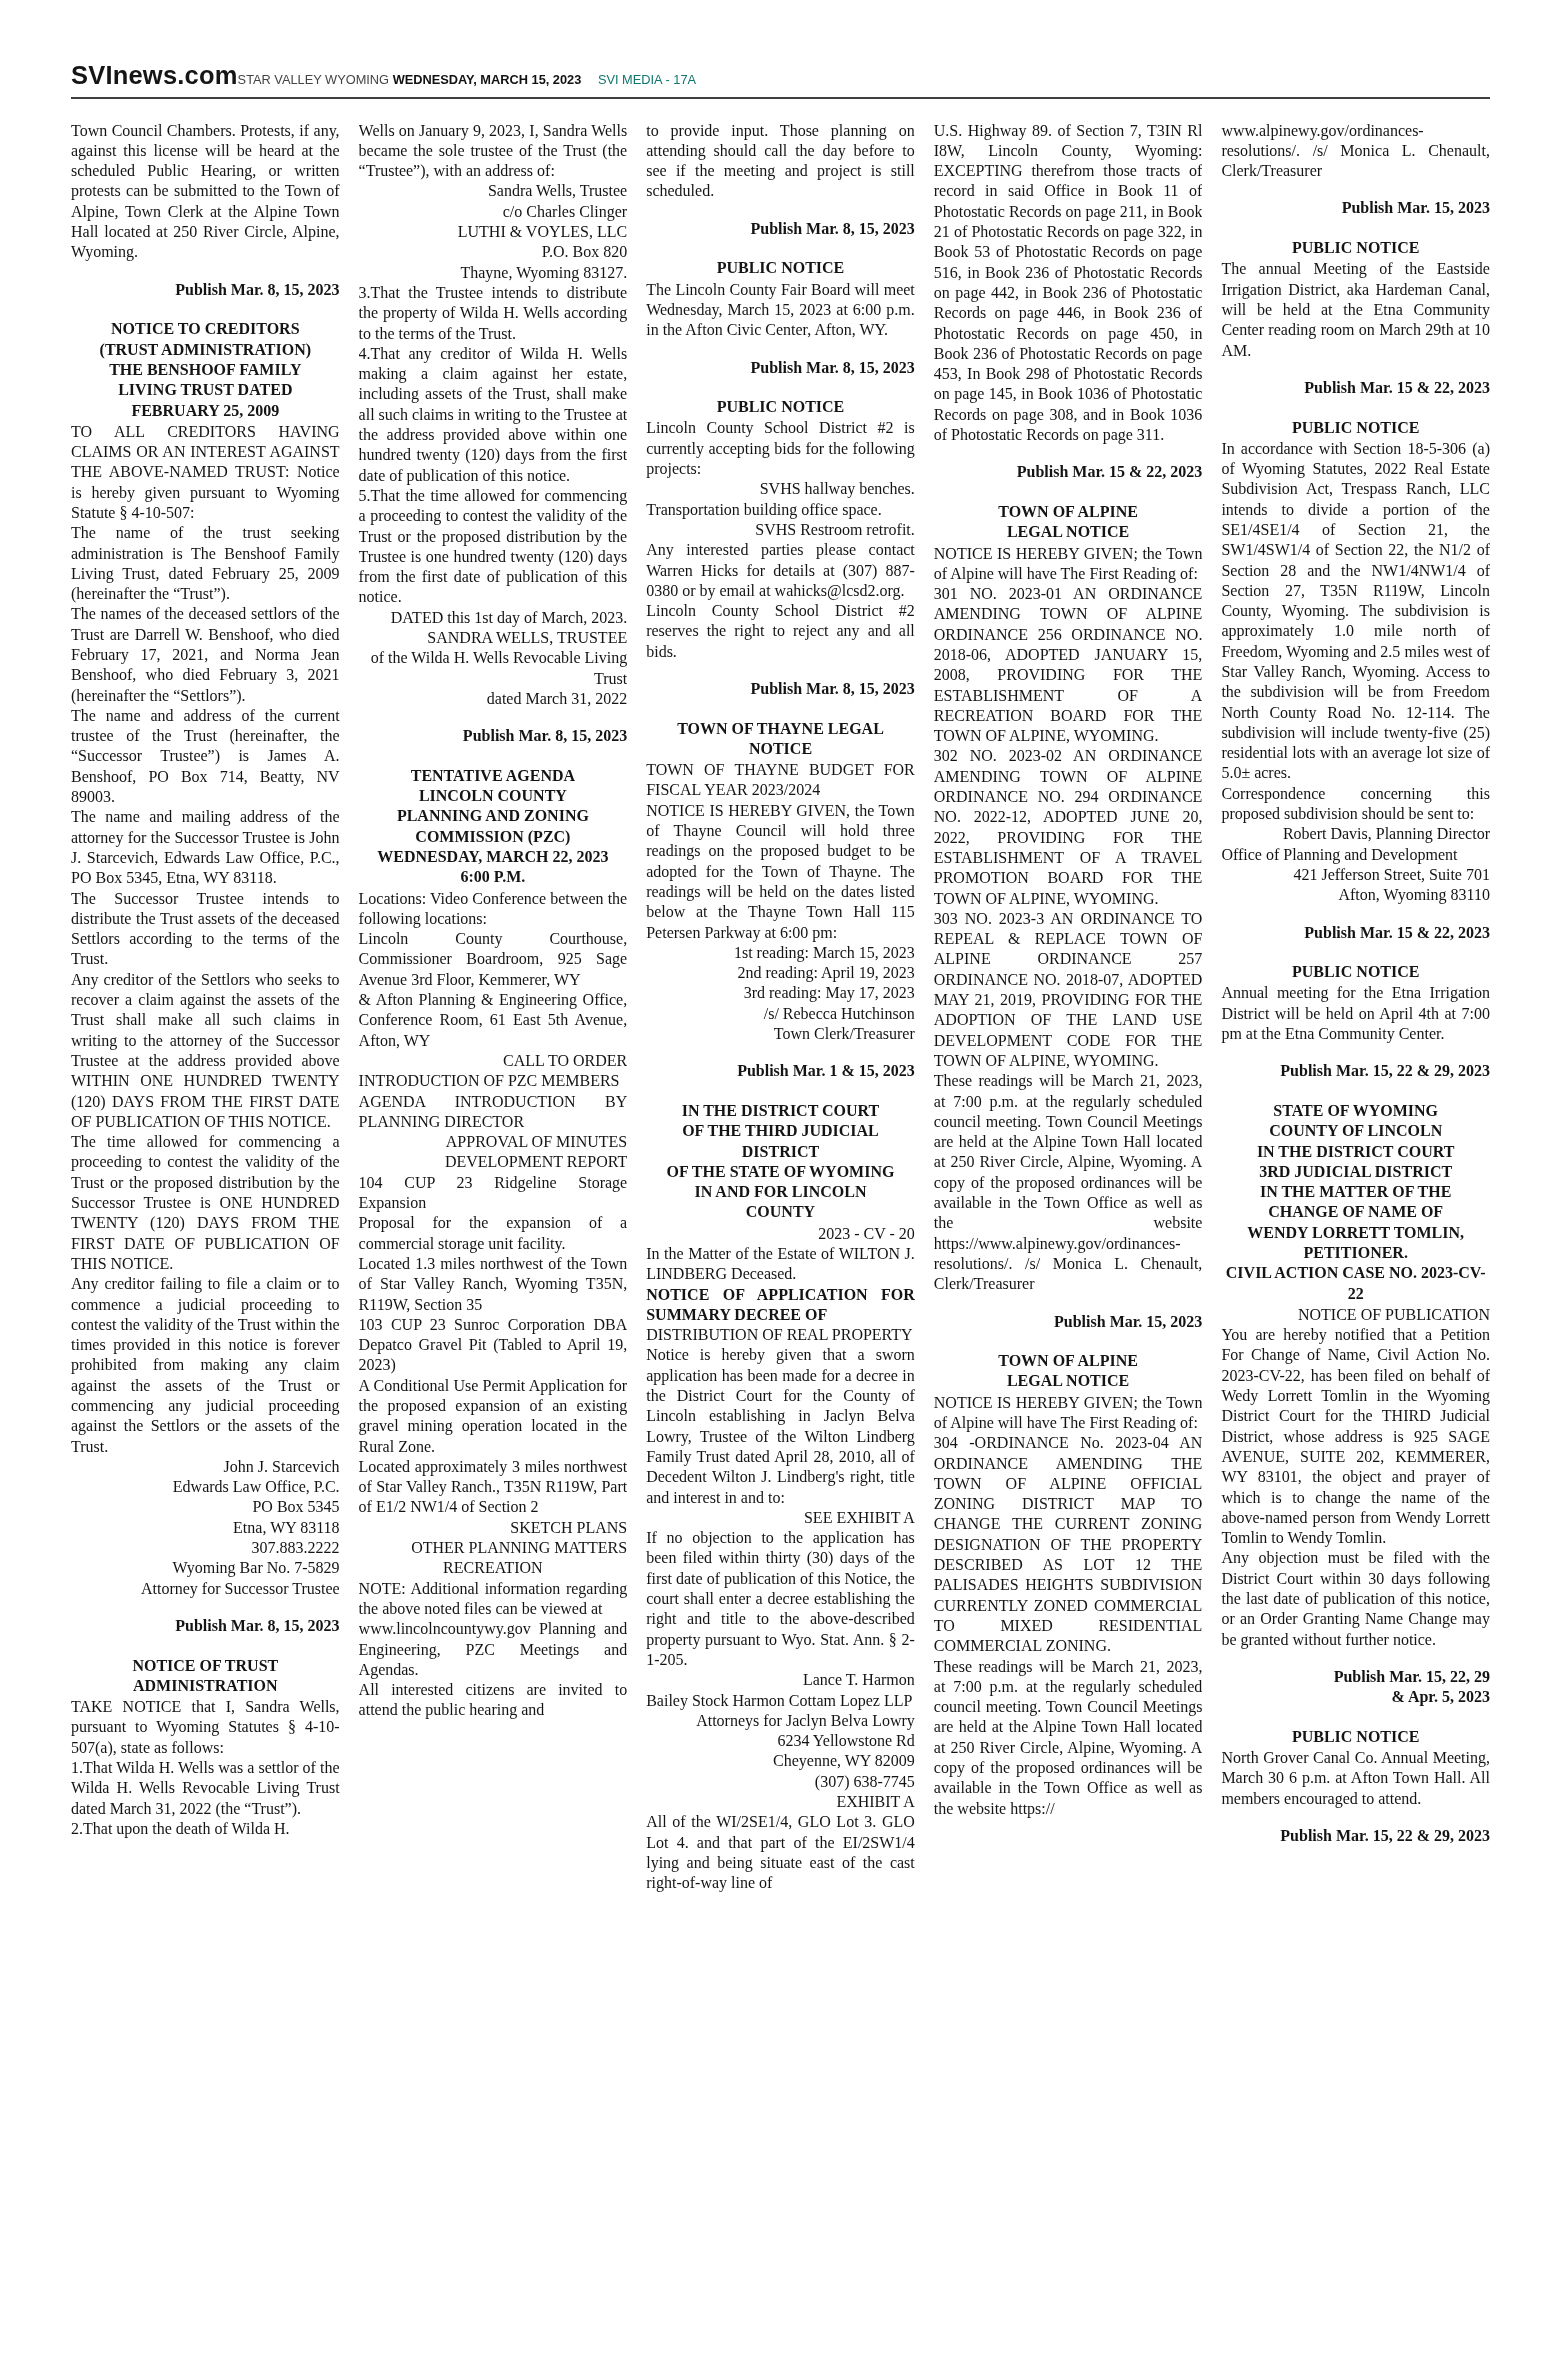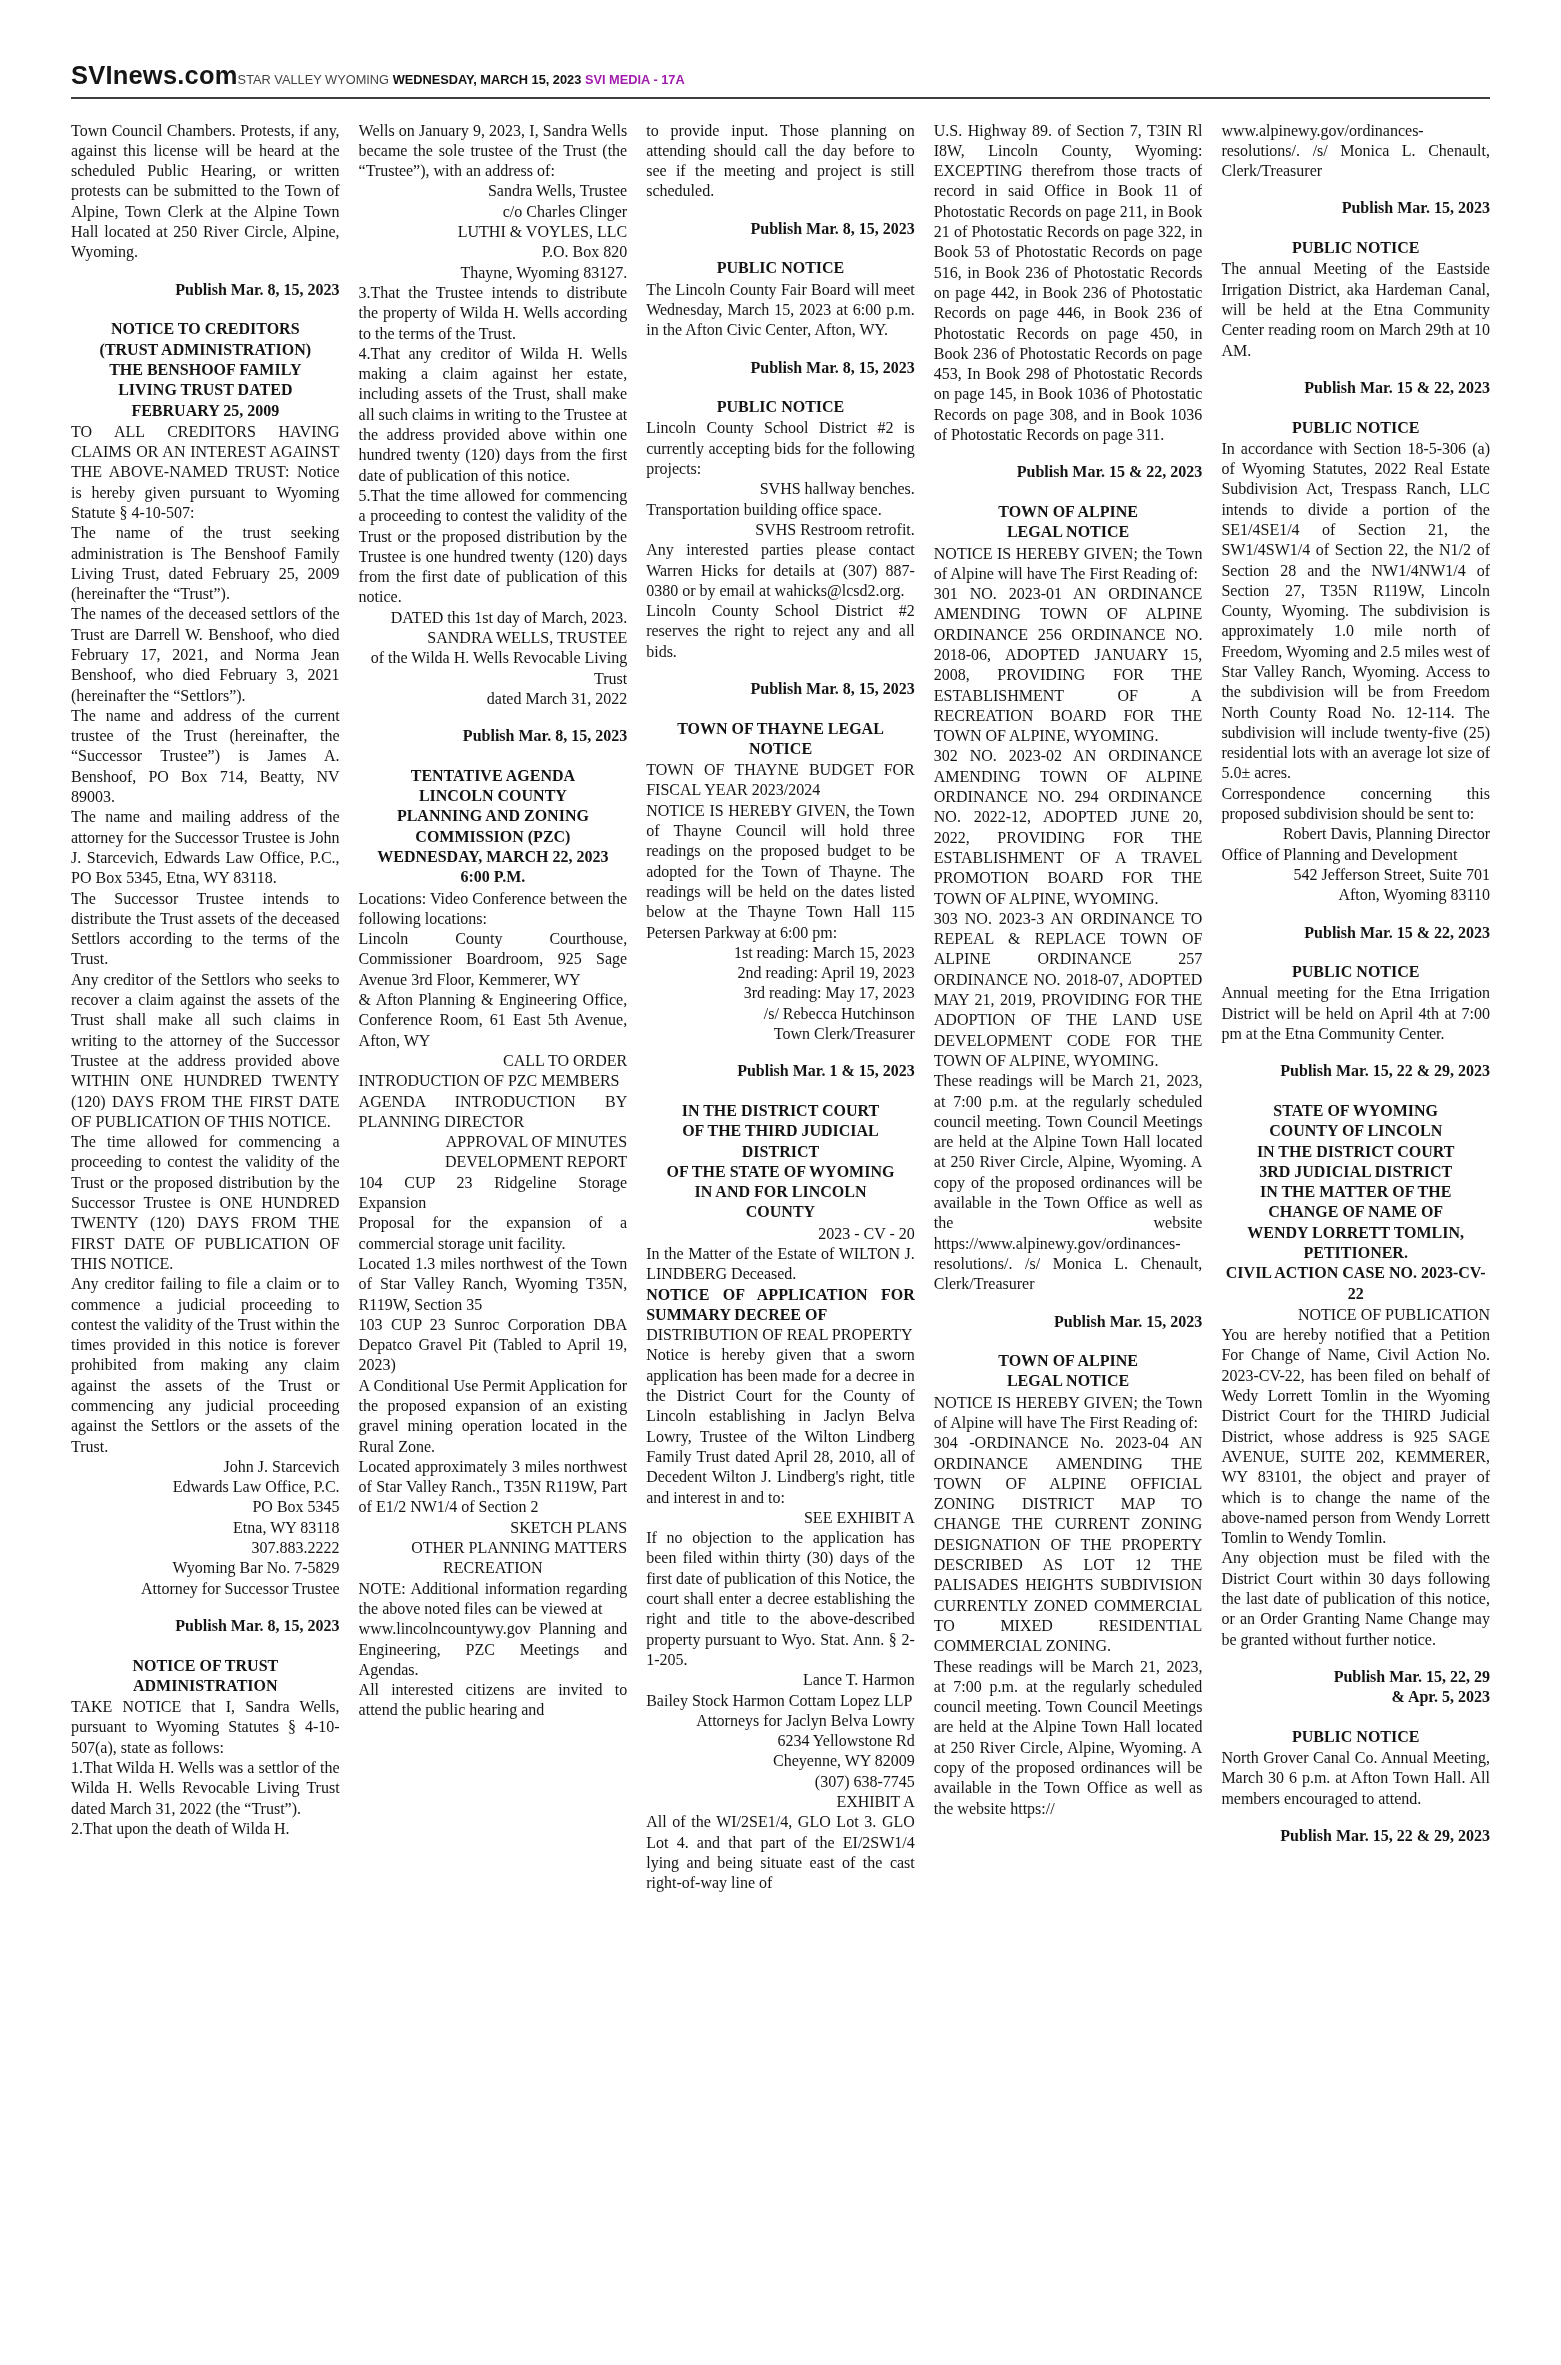--- a/index.html
+++ b/index.html
@@ -29,21 +29,21 @@
     color: var(--logo, #151515);
   }
   .mast-right {
     font-family: "Liberation Sans", sans-serif;
     font-size: 12.8px;
     color: #444444;
     padding-bottom: 2.8px;
     white-space: nowrap;
   }
   .mast-right .strong { font-weight: 700; color: #111111; }
-  .mast-right .pageno { font-weight: 700; color: #a21caf; }
+  .mast-right .pageno { font-weight: 400; color: #0f766e; padding-left: 13px; }
   .header-rule {
     margin-top: 6.6px;
     border-bottom: 2.8px solid var(--rule, #3f3f3f);
   }
   
   .columns {
     margin-top: 22px;
     display: flex;
     gap: 19px;
     height: 2247px;
@@ -232,21 +232,21 @@
         <div class="blk p">www.alpinewy.gov/ordinances-resolutions/. /s/ Monica L. Chenault, Clerk/Treasurer</div>
         <div class="blk pub">Publish Mar. 15, 2023</div>
         <div class="blk h">PUBLIC NOTICE</div>
         <div class="blk p">The annual Meeting of the Eastside Irrigation District, aka Hardeman Canal, will be held at the Etna Community Center reading room on March 29th at 10 AM.</div>
         <div class="blk pub">Publish Mar. 15 &amp; 22, 2023</div>
         <div class="blk h">PUBLIC NOTICE</div>
         <div class="blk p">In accordance with Section 18-5-306 (a) of Wyoming Statutes, 2022 Real Estate Subdivision Act, Trespass Ranch, LLC intends to divide a portion of the SE1/4SE1/4 of Section 21, the SW1/4SW1/4 of Section 22, the N1/2 of Section 28 and the NW1/4NW1/4 of Section 27, T35N R119W, Lincoln County, Wyoming. The subdivision is approximately 1.0 mile north of Freedom, Wyoming and 2.5 miles west of Star Valley Ranch, Wyoming. Access to the subdivision will be from Freedom North County Road No. 12-114. The subdivision will include twenty-five (25) residential lots with an average lot size of 5.0± acres.</div>
         <div class="blk p">Correspondence concerning this proposed subdivision should be sent to:</div>
         <div class="blk pl">Robert Davis, Planning Director</div>
         <div class="blk p">Office of Planning and Development</div>
-        <div class="blk pl">542 Jefferson Street, Suite 701
+        <div class="blk pl">421 Jefferson Street, Suite 701
 Afton, Wyoming 83110</div>
         <div class="blk pub">Publish Mar. 15 &amp; 22, 2023</div>
         <div class="blk h">PUBLIC NOTICE</div>
         <div class="blk p">Annual meeting for the Etna Irrigation District will be held on April 4th at 7:00 pm at the Etna Community Center.</div>
         <div class="blk pub">Publish Mar. 15, 22 &amp; 29, 2023</div>
         <div class="blk h">STATE OF WYOMING
 COUNTY OF LINCOLN
 IN THE DISTRICT COURT
 3RD JUDICIAL DISTRICT
 IN THE MATTER OF THE

